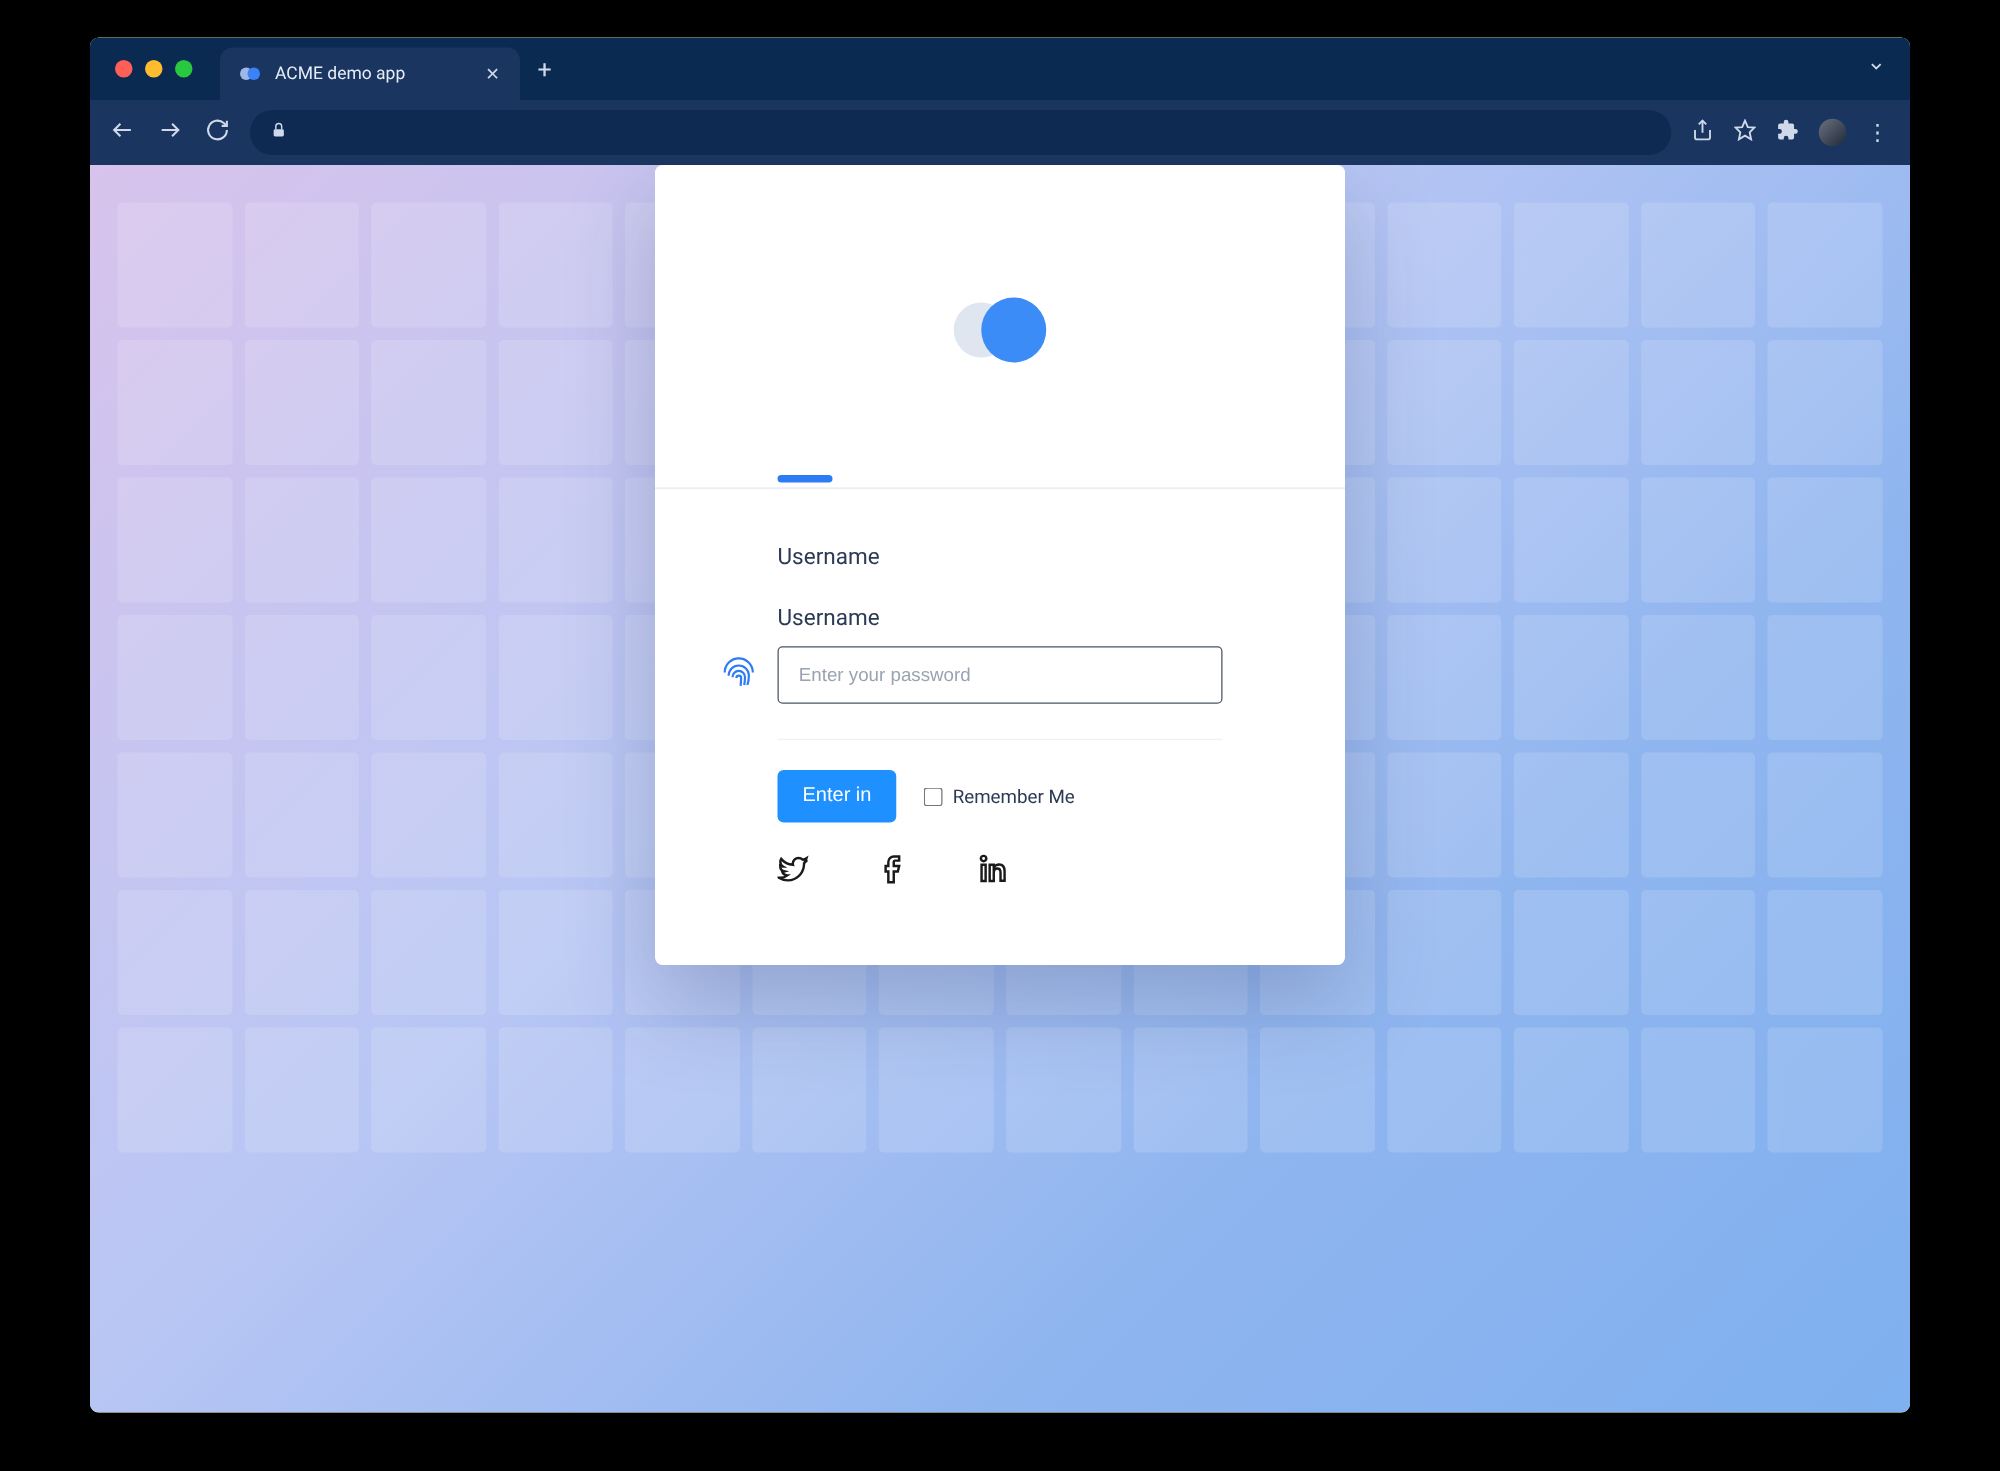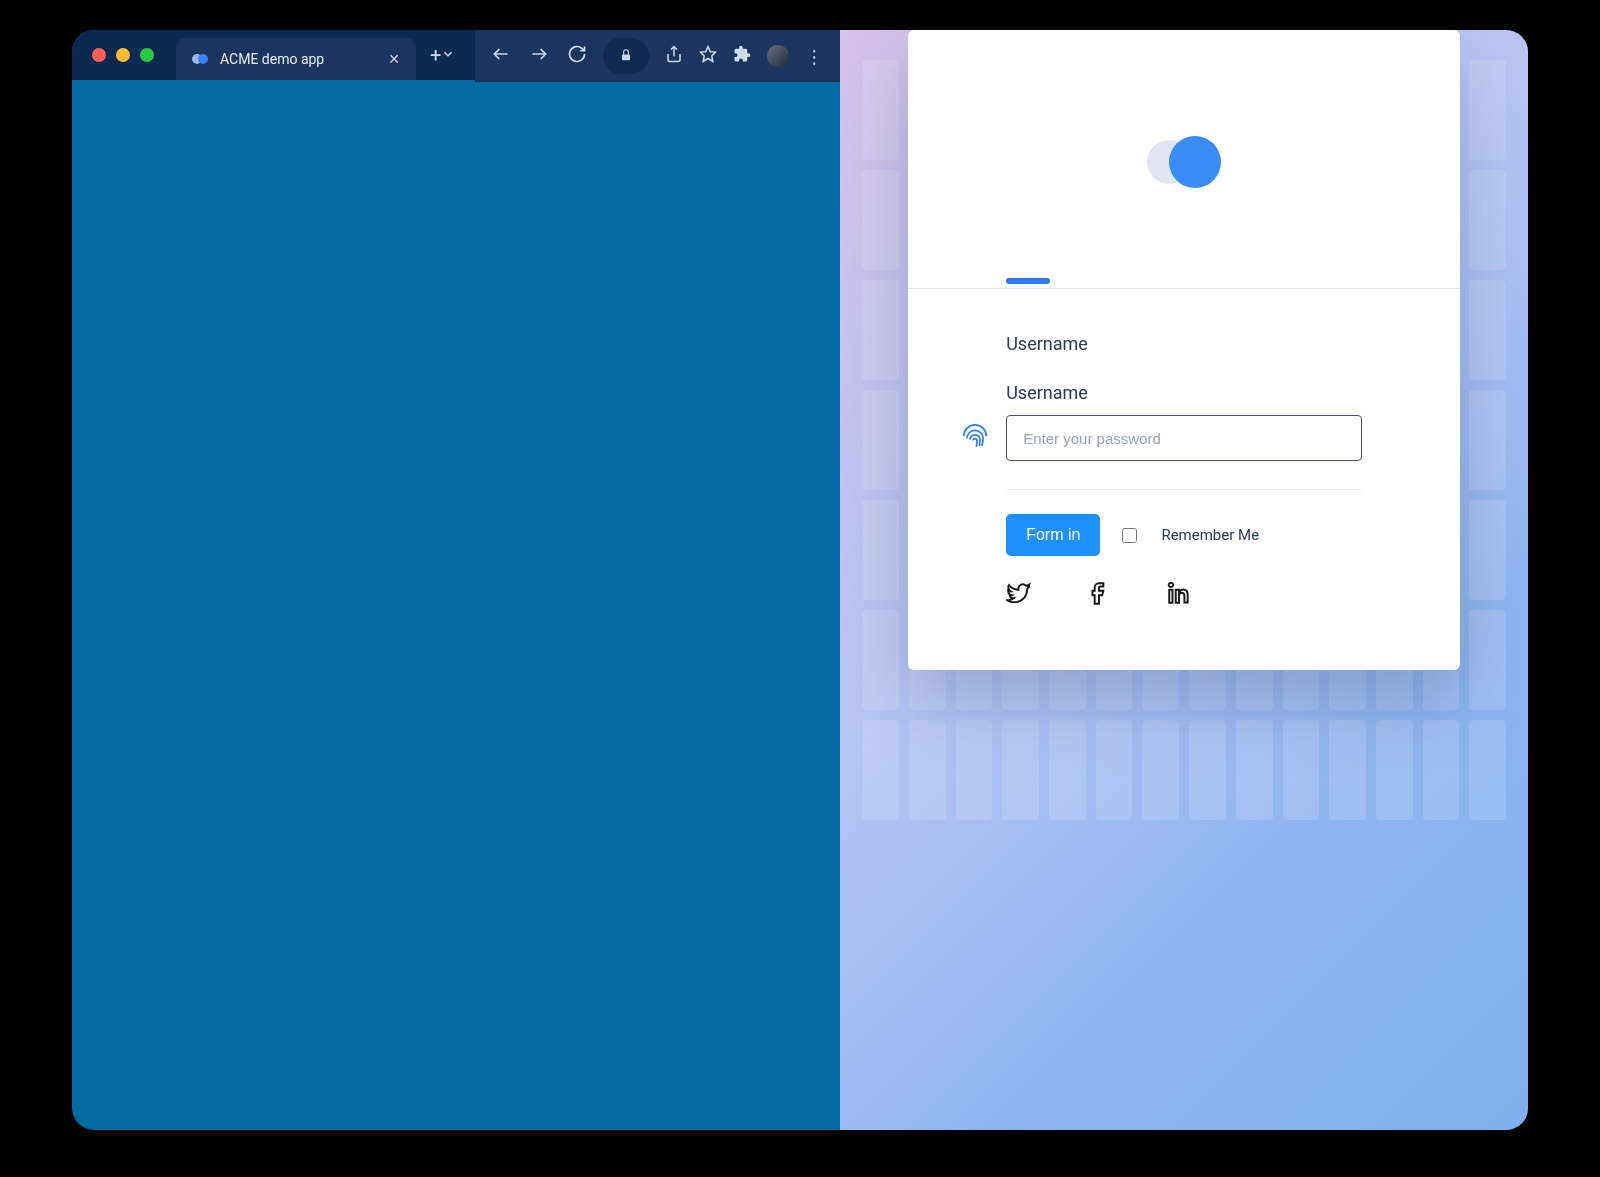--- a/index.html
+++ b/index.html
@@ -14,24 +14,25 @@
       height: 1177px;
       overflow: hidden;
       display: flex;
       align-items: flex-start;
       justify-content: center;
     }
     .browser-window {
       width: 1456px;
       height: 1100px;
       margin-top: 30px;
-      background: #0369a1;
-      border-radius: 22px;
+      background: #fef9c3;
+      border-radius: 7px;
       overflow: hidden;
       display: flex;
+      flex-direction: column;
       box-shadow: 0 20px 60px rgba(0,0,0,.5);
     }
     
     .tab-bar {
       height: 50px;
       background: #0b2a52;
       display: flex;
       align-items: center;
       padding: 0 20px;
       position: relative;
@@ -272,21 +273,21 @@
       border: none;
       border-radius: 5px;
       padding: 12px 20px;
       font-size: 16px;
       font-weight: 500;
       cursor: pointer;
     }
     .remember {
       display: flex;
       align-items: center;
-      gap: 24px;
+      gap: 8px;
       font-size: 15px;
       color: #2b3a55;
     }
     .remember input {
       width: 15px;
       height: 15px;
     }
     .social-row {
       display: flex;
       align-items: center;
@@ -506,21 +507,21 @@
                 <path d="M12 3v-.5"></path>
               </svg>
             </span>
             <input class="text-input" type="password" placeholder="Enter your password" style="">
           </div>
         </div>
 
         <div class="thin-divider"></div>
 
         <div class="action-row">
-          <button class="btn-signin">Form in</button>
+          <button class="btn-signin">Enter in</button>
           <label class="remember">
             <input type="checkbox" style="">
             <span>Remember Me</span>
           </label>
         </div>
 
         <div class="social-row">
           <span>
             <svg width="26" height="26" viewBox="0 0 24 24" fill="none" stroke="currentColor" stroke-width="1.8">
               <path d="M22 5.8c-.8.4-1.6.6-2.5.8.9-.5 1.6-1.4 1.9-2.4-.8.5-1.8.9-2.8 1.1C17.8 4.5 16.7 4 15.5 4c-2.3 0-4.2 1.9-4.2 4.2 0 .3 0 .6.1.9-3.5-.2-6.6-1.8-8.7-4.4-.4.6-.6 1.3-.6 2.1 0 1.5.7 2.8 1.9 3.5-.7 0-1.4-.2-2-.5v.1c0 2 1.4 3.7 3.3 4.1-.3.1-.7.1-1.1.1-.3 0-.5 0-.8-.1.5 1.7 2.1 2.9 3.9 2.9-1.4 1.1-3.2 1.8-5.2 1.8H1c1.9 1.2 4.1 1.9 6.5 1.9 7.8 0 12.1-6.5 12.1-12.1v-.5c.8-.6 1.5-1.4 2.1-2.2z"></path>

